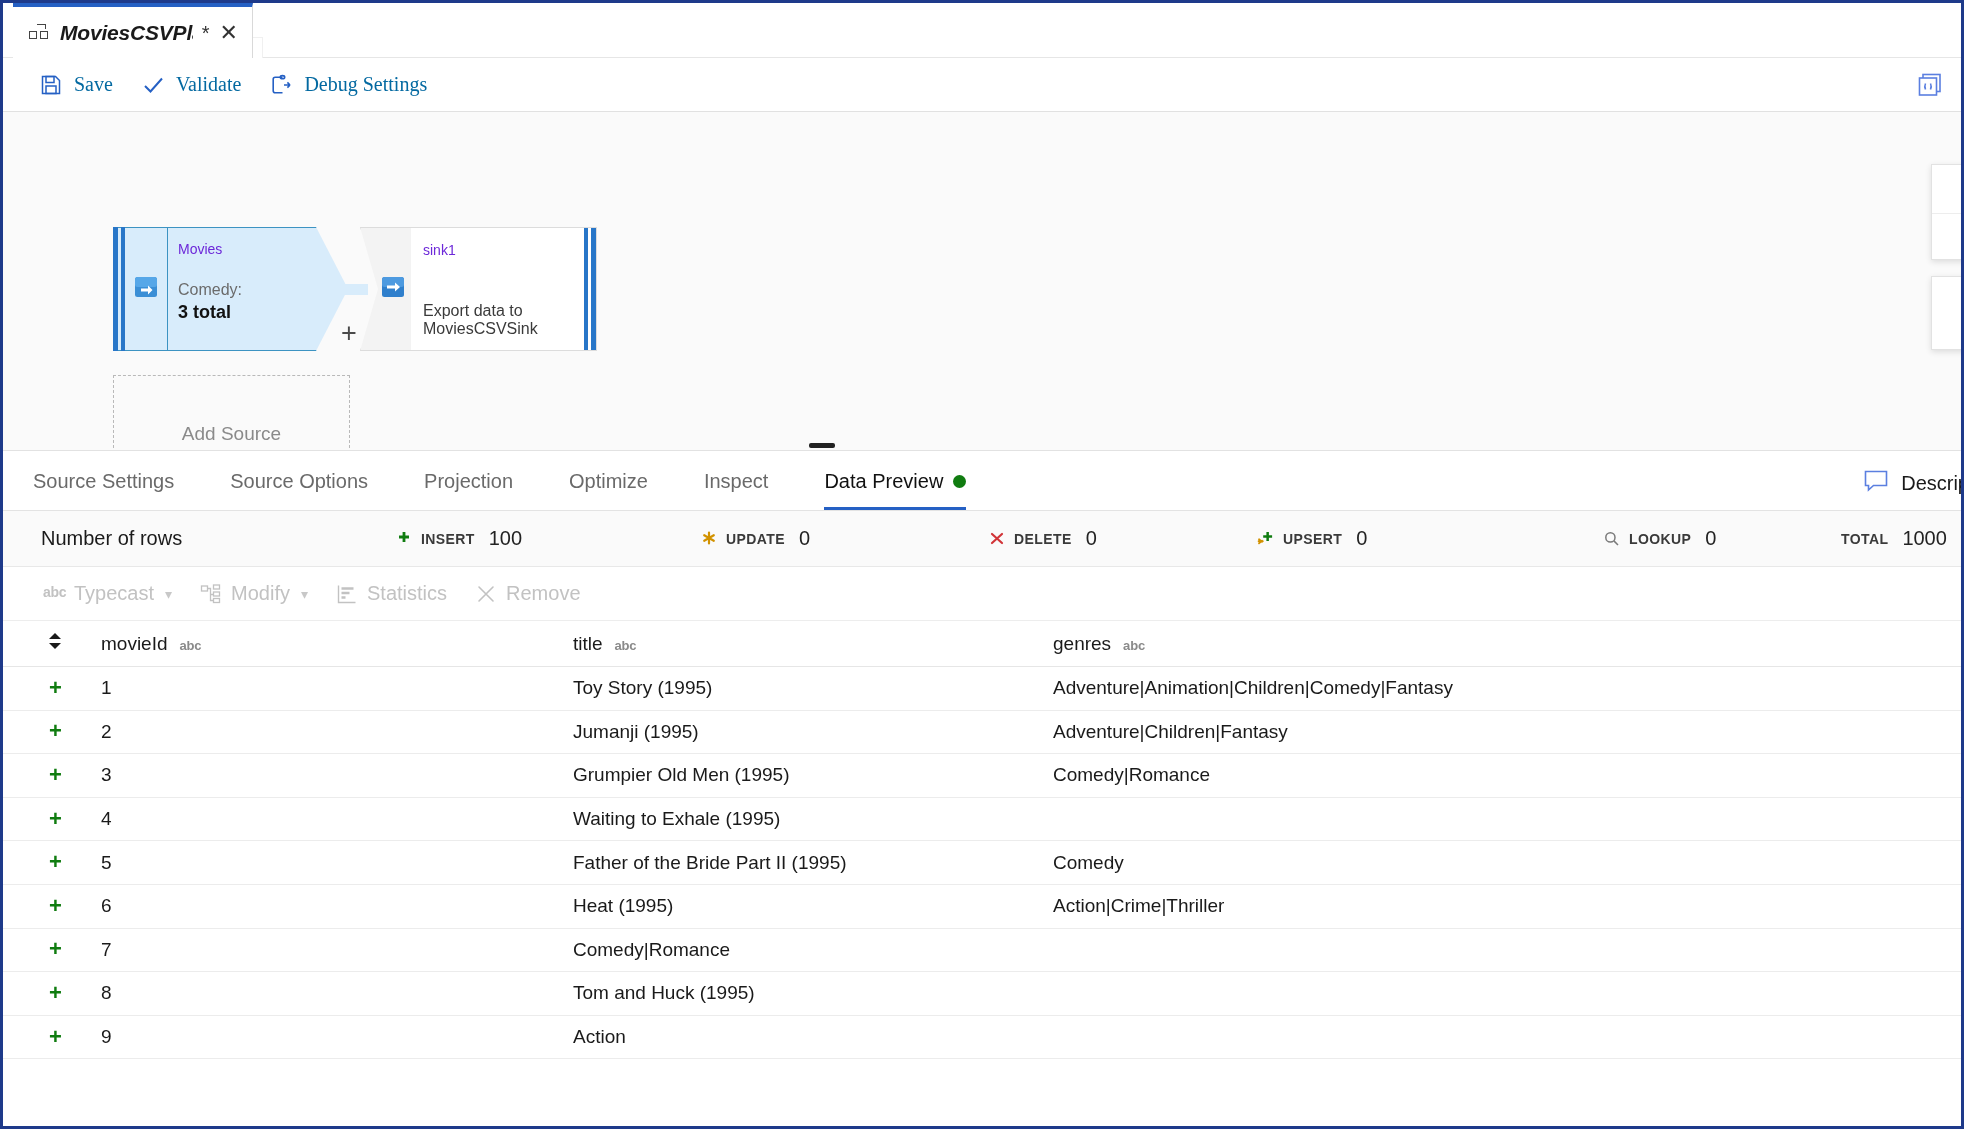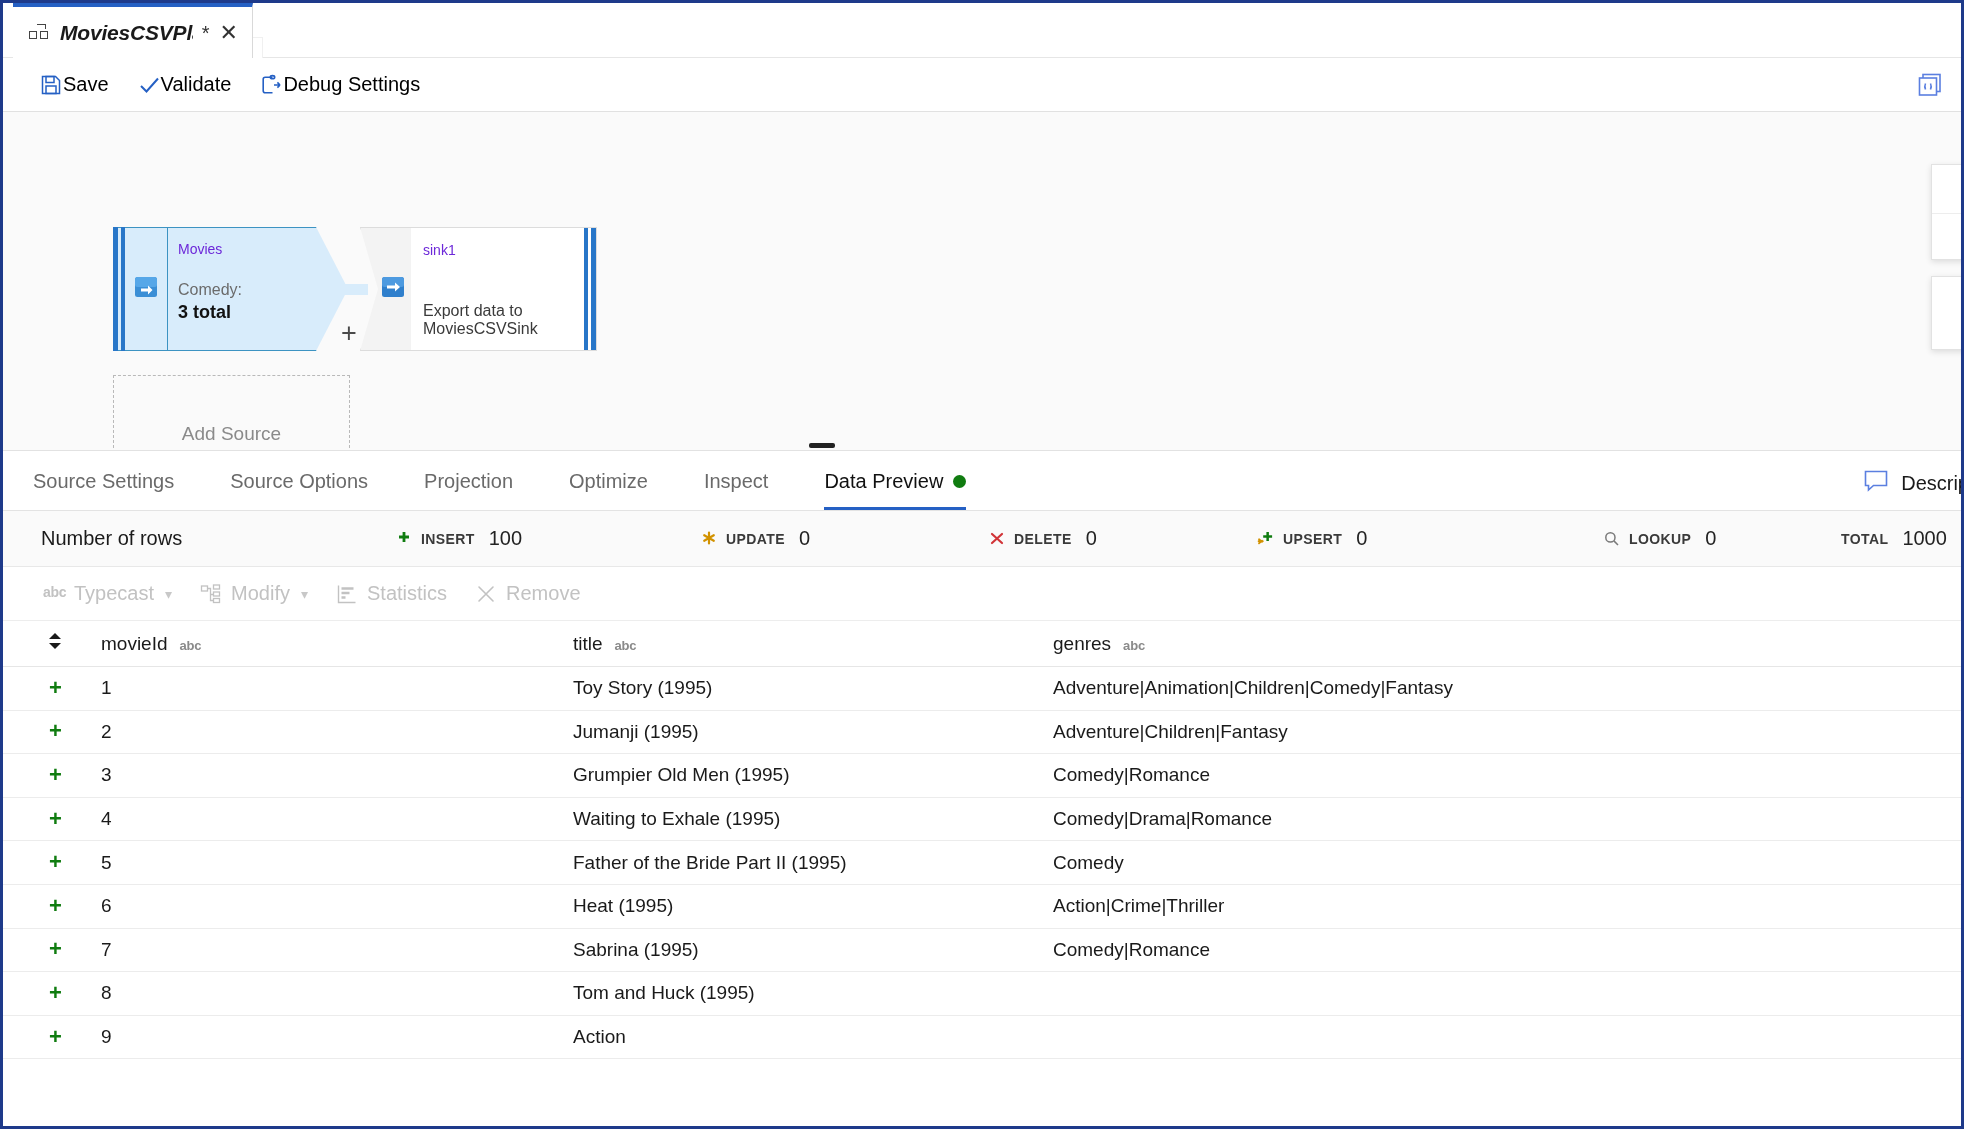--- a/index.html
+++ b/index.html
@@ -79,25 +79,26 @@
     position: relative;
     height: 54px;
     background: #ffffff;
     border-bottom: 1px solid #e1e1e1;
     display: flex;
     align-items: center;
     padding-left: 28px;
     gap: 0;
   }
   .cmd-btn {
-    display: flex; align-items: center; 
+    display: flex; align-items: center; gap: 11px;
     padding: 0 20px 0 8px; height: 40px;
-    font-size: 20px; color: #000000;
+    font-size: 20px; color: #0369a1;
     cursor: pointer;
     white-space: nowrap;
+    font-family: Liberation Serif, serif;
   }
   .cmd-icon { width: 24px; height: 24px; display:block; flex:0 0 auto; }
   #code-icon-btn {
     position: absolute; right: 14px; top: 50%; transform: translateY(-50%);
     width: 34px; height: 34px; display: flex; align-items:center; justify-content:center;
     cursor: pointer;
   }
 
   
   #flow-canvas {
@@ -557,38 +558,36 @@
     <div class="grid-row">
       <div class="c-sel"><span class="row-plus">+</span></div>
       <div class="c-id">3</div>
       <div class="c-title">Grumpier Old Men (1995)</div>
       <div class="c-genres">Comedy|Romance</div>
     </div>
     <div class="grid-row">
       <div class="c-sel"><span class="row-plus">+</span></div>
       <div class="c-id">4</div>
       <div class="c-title">Waiting to Exhale (1995)</div>
-      <div class="c-genres">Comedy|Drama|Romance</div>
     </div>
     <div class="grid-row">
       <div class="c-sel"><span class="row-plus">+</span></div>
       <div class="c-id">5</div>
       <div class="c-title">Father of the Bride Part II (1995)</div>
       <div class="c-genres">Comedy</div>
     </div>
     <div class="grid-row">
       <div class="c-sel"><span class="row-plus">+</span></div>
       <div class="c-id">6</div>
       <div class="c-title">Heat (1995)</div>
       <div class="c-genres">Action|Crime|Thriller</div>
     </div>
     <div class="grid-row">
       <div class="c-sel"><span class="row-plus">+</span></div>
       <div class="c-id">7</div>
-      <div class="c-title">Sabrina (1995)</div>
       <div class="c-genres">Comedy|Romance</div>
     </div>
     <div class="grid-row">
       <div class="c-sel"><span class="row-plus">+</span></div>
       <div class="c-id">8</div>
       <div class="c-title">Tom and Huck (1995)</div>
     </div>
     <div class="grid-row">
       <div class="c-sel"><span class="row-plus">+</span></div>
       <div class="c-id">9</div>

